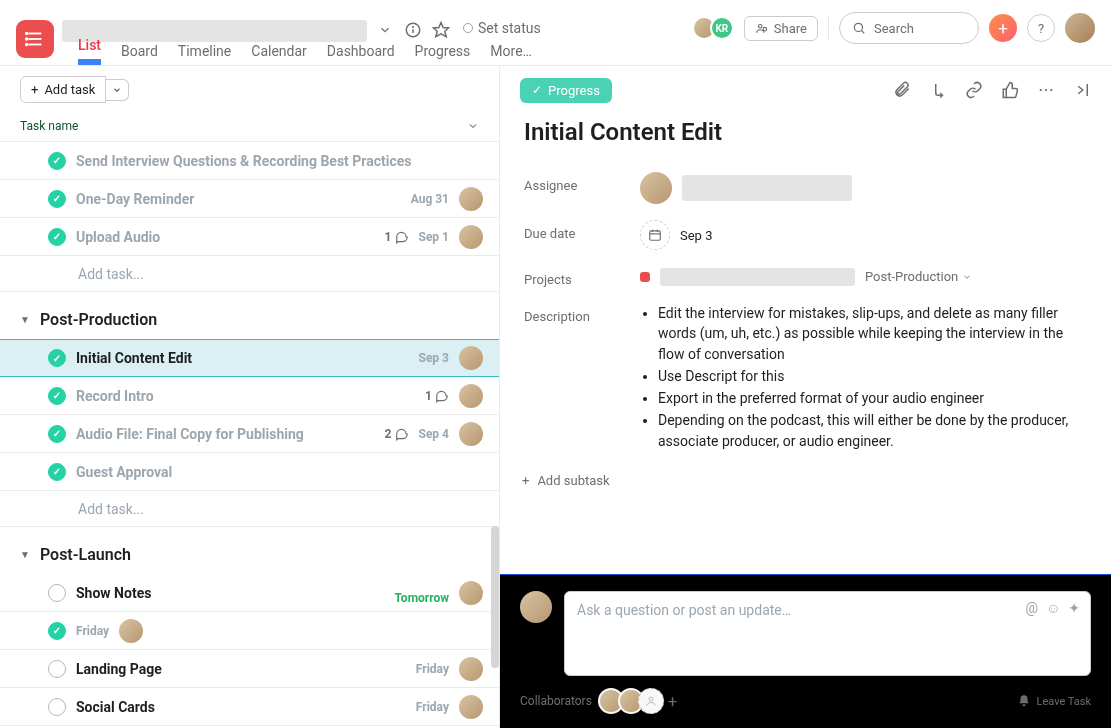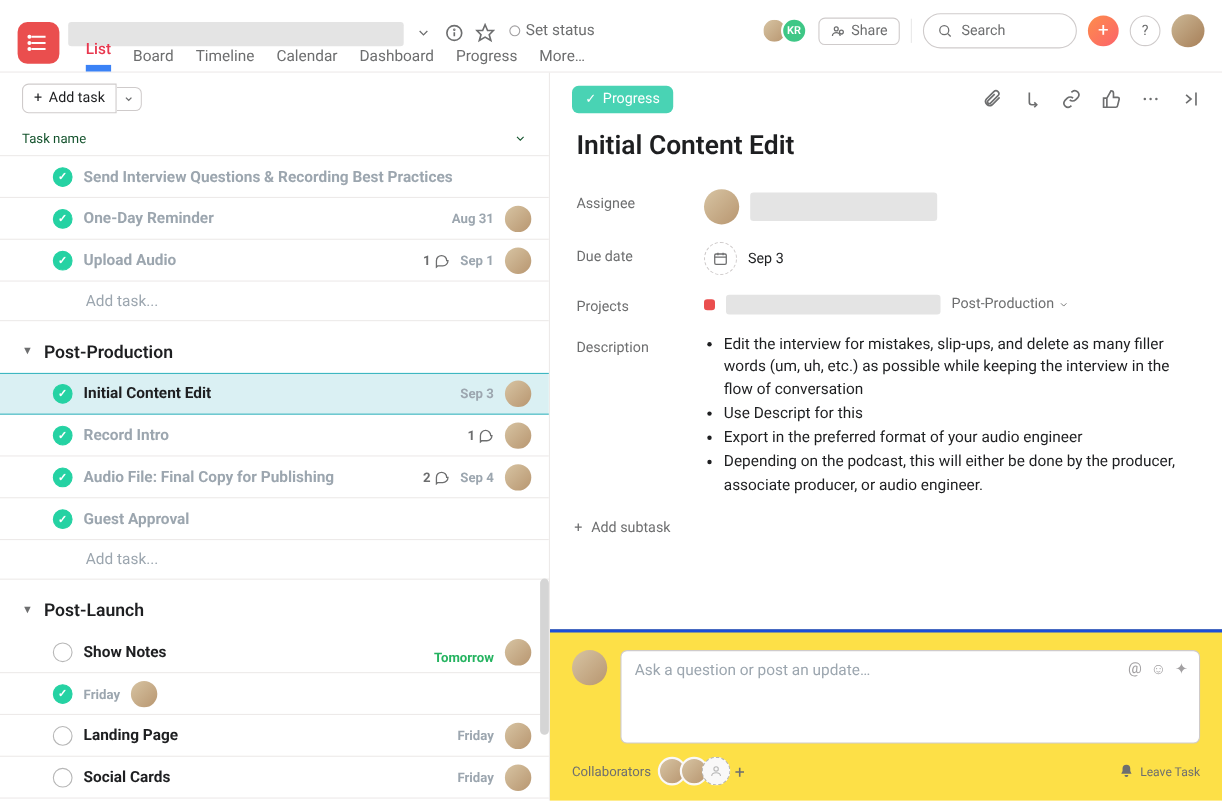--- a/index.html
+++ b/index.html
@@ -61,21 +61,21 @@
 .field-val { flex:1; display:flex; align-items:center; gap:10px; }
 .asg-av { width:32px; height:32px; border-radius:50%; background:linear-gradient(135deg,#d7c4a3,#b89670);}
 .redact170 { width:170px; height:26px; background:#e4e4e4; border-radius:3px; }
 .cal-ic { width:30px; height:30px; border:1px dashed #cfcbcb; border-radius:50%; display:flex; align-items:center; justify-content:center; color:#6d6e6f;}
 .proj-dot { width:10px; height:10px; background:#ea4e4e; border-radius:3px;}
 .redact195 { width:195px; height:18px; background:#e4e4e4; border-radius:3px; }
 .proj-sec { color:#6d6e6f; font-size:13px; display:flex; align-items:center; gap:4px;}
 .desc ul { padding-left:18px; font-size:14px; line-height:1.45; color:#1e1f21;}
 .desc li { margin-bottom:2px;}
 .add-sub { display:flex; align-items:center; gap:8px; color:#6d6e6f; font-size:13px; cursor:pointer; margin-top:12px; margin-left:-2px;}
-.comment-area { border-top:3px solid #1d4ed8; padding:16px 20px 0; background:#fde047; }
+.comment-area { border-top:1px solid #1d4ed8; padding:16px 20px 0; background:#000000; }
 .comment-row { display:flex; gap:12px;}
 .cav { width:32px; height:32px; border-radius:50%; background:linear-gradient(135deg,#d7c4a3,#b89670); flex-shrink:0;}
 .cbox { flex:1; border:1px solid #cfcbcb; border-radius:6px; background:#fff; min-height:85px; padding:10px 12px; position:relative; font-size:14px; color:#9ca6af;}
 .cbox-icons { position:absolute; top:8px; right:10px; display:flex; gap:8px; color:#a2a0a2;}
 .collab { display:flex; align-items:center; padding:12px 0 14px; font-size:12px; color:#6d6e6f; gap:12px;}
 .collab-avs { display:flex; gap:-4px;}
 .collab-avs .ca { width:26px; height:26px; border-radius:50%; background:linear-gradient(135deg,#d7c4a3,#b89670); margin-left:-6px; border:2px solid #f9f8f8;}
 .collab-avs .ca.dashed { border:1px dashed #b7b7b7; background:#f9f8f8; display:flex; align-items:center; justify-content:center; color:#b7b7b7; font-size:12px;}
 .collab-avs .plus { font-size:16px; color:#6d6e6f; margin-left:4px; align-self:center; cursor:pointer;}
 .leave { margin-left:auto; display:flex; align-items:center; gap:6px; color:#6d6e6f; font-size:11px; cursor:pointer;}

